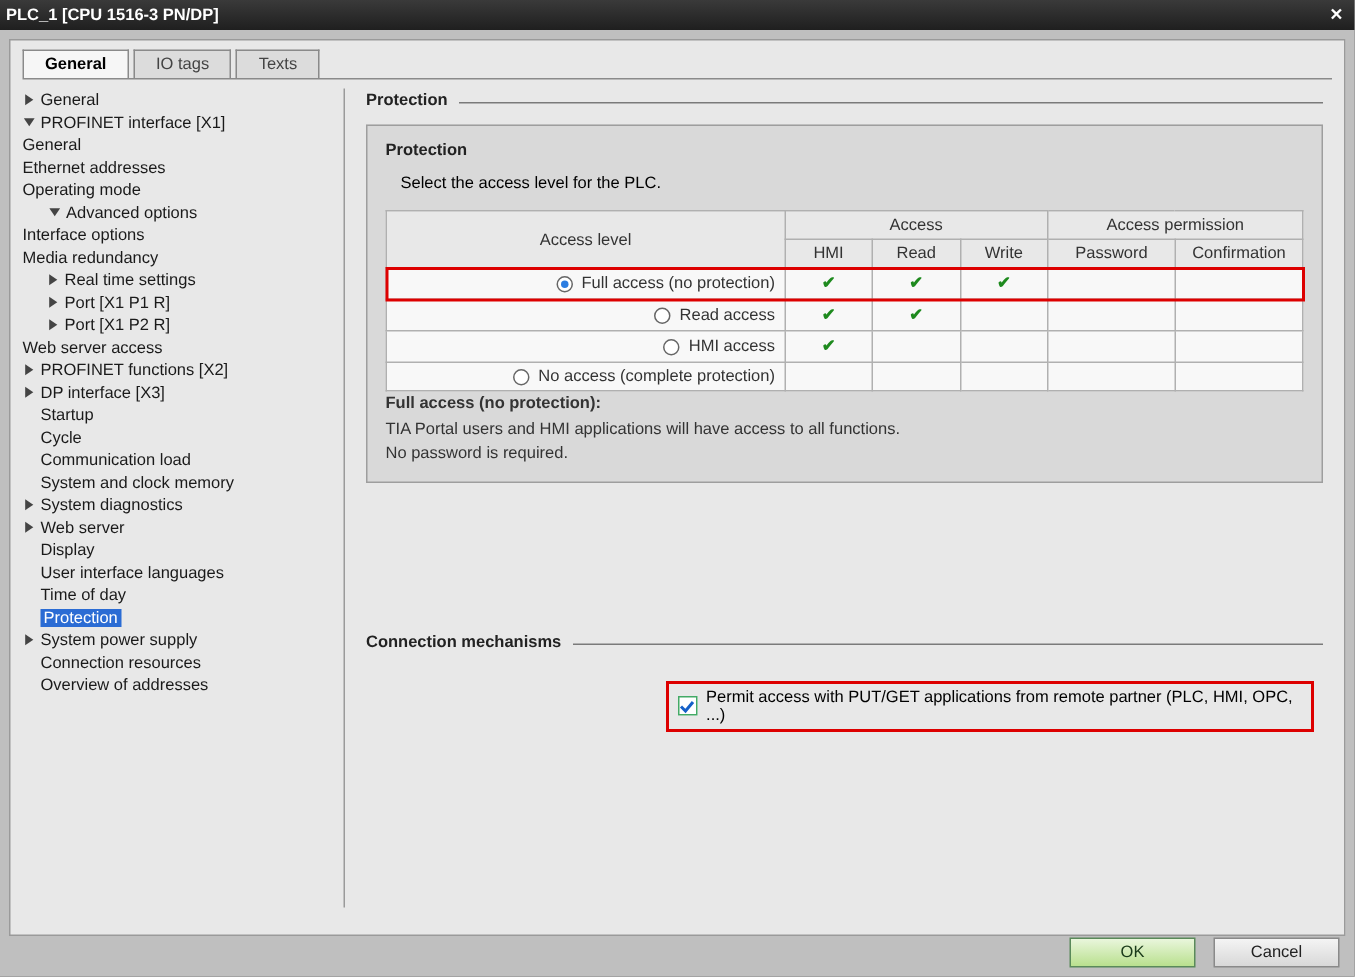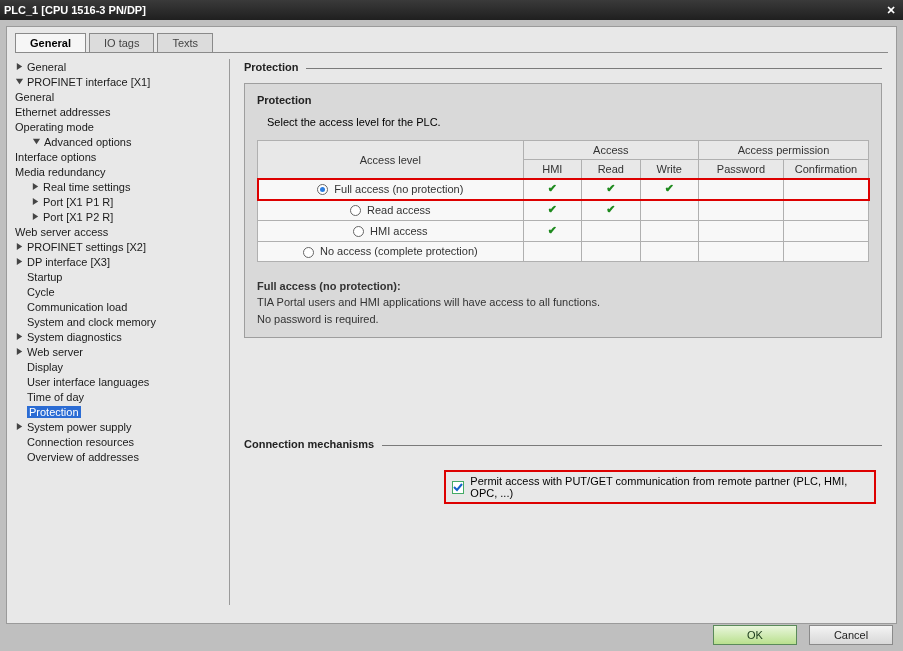--- a/index.html
+++ b/index.html
@@ -37,31 +37,31 @@
 .sect-title { font-weight: bold; color: #222; }
 .sect-rule { flex: 1; height: 1px; background: #7a7a7a; margin-left: 8px; margin-top: 3px; }
 .sect-head { display: flex; align-items: center; margin-bottom: 10px; }
 
 .panel { background: #d9d9d9; border: 1px solid #9e9e9e; padding: 10px 12px; }
 .panel .sub { font-weight: bold; margin-bottom: 10px; color: #222; }
 
 .tbl { width: 100%; border-collapse: collapse; background: #f8f8f8; }
 .tbl th, .tbl td { border: 1px solid #b0b0b0; padding: 3px 6px; text-align: center; color: #333; }
 .tbl th { background: #e8e8e8; font-weight: normal; }
-.tbl td.left { text-align: center; }
+.tbl td.left { text-align: right; }
 .tbl tr.hdr2 th { background: #e8e8e8; }
 
 .radio { display: inline-block; width: 11px; height: 11px; border: 1px solid #666; border-radius: 50%; vertical-align: middle; margin-right: 6px; position: relative; background: #fff; }
 .radio.sel::after { content: ""; position: absolute; top: 2px; left: 2px; width: 5px; height: 5px; background: #2b7de1; border-radius: 50%; }
 
 .check { width: 14px; height: 14px; display: inline-block; color: #1e8a1e; font-weight: bold; }
 
 .hl-red { outline: 2px solid #d00; outline-offset: -1px; }
 
-.desc { margin-top: 16px; color: #333; line-height: 1.5; }
+.desc { color: #333; line-height: 1.5; }
 .desc b { font-weight: bold; }
 
 .conn { margin-top: 100px; }
 .permit-row { border: 2px solid #d00; padding: 3px 6px; display: flex; align-items: center; gap: 6px; }
 .chk { width: 13px; height: 13px; border: 1px solid #4a6; background: #fff; display: inline-flex; align-items: center; justify-content: center; }
 .chk svg { width: 10px; height: 10px; }
 
 .footer { position: absolute; right: 10px; bottom: 6px; display: flex; gap: 12px; }
 .btn { min-width: 84px; padding: 3px 10px; border: 1px solid #5a8a5a; background: linear-gradient(#e9f6dc,#b9e08e); color: #1a3a1a; text-align: center; cursor: pointer; }
 .btn.cancel { background: linear-gradient(#f4f4f4,#d8d8d8); border-color: #8a8a8a; color: #222; }
@@ -154,21 +154,21 @@
               </div>
             </li>
           <li class="ind1"><span>Web server access</span></li>
           <li>
               <div class="row">
                 <span class="tw">
                   <svg viewBox="0 0 10 10">
                     <path d="M2 1 L8 5 L2 9 Z" fill="#444"></path>
                   </svg>
                 </span>
-                <span>PROFINET settings [X2]</span>
+                <span>PROFINET functions [X2]</span>
               </div>
             </li>
           <li>
               <div class="row">
                 <span class="tw">
                   <svg viewBox="0 0 10 10">
                     <path d="M2 1 L8 5 L2 9 Z" fill="#444"></path>
                   </svg>
                 </span>
                 <span>DP interface [X3]</span>
@@ -292,21 +292,21 @@
             <span class="sect-title">Connection mechanisms</span>
             <div class="sect-rule"></div>
           </div>
           <div style="padding:10px 6px 0 200px">
             <div class="permit-row">
               <span class="chk">
                   <svg viewBox="0 0 10 10">
                     <path d="M1 5 L4 8 L9 2" stroke="#1560c8" stroke-width="2" fill="none"></path>
                   </svg>
                 </span>
-              <span>Permit access with PUT/GET communication from remote partner (PLC, HMI, OPC, ...)</span>
+              <span>Permit access with PUT/GET applications from remote partner (PLC, HMI, OPC, ...)</span>
             </div>
           </div>
         </div>
       </div>
     </div>
 
   </div>
 
   <div class="footer">
     <div class="btn">OK</div>

